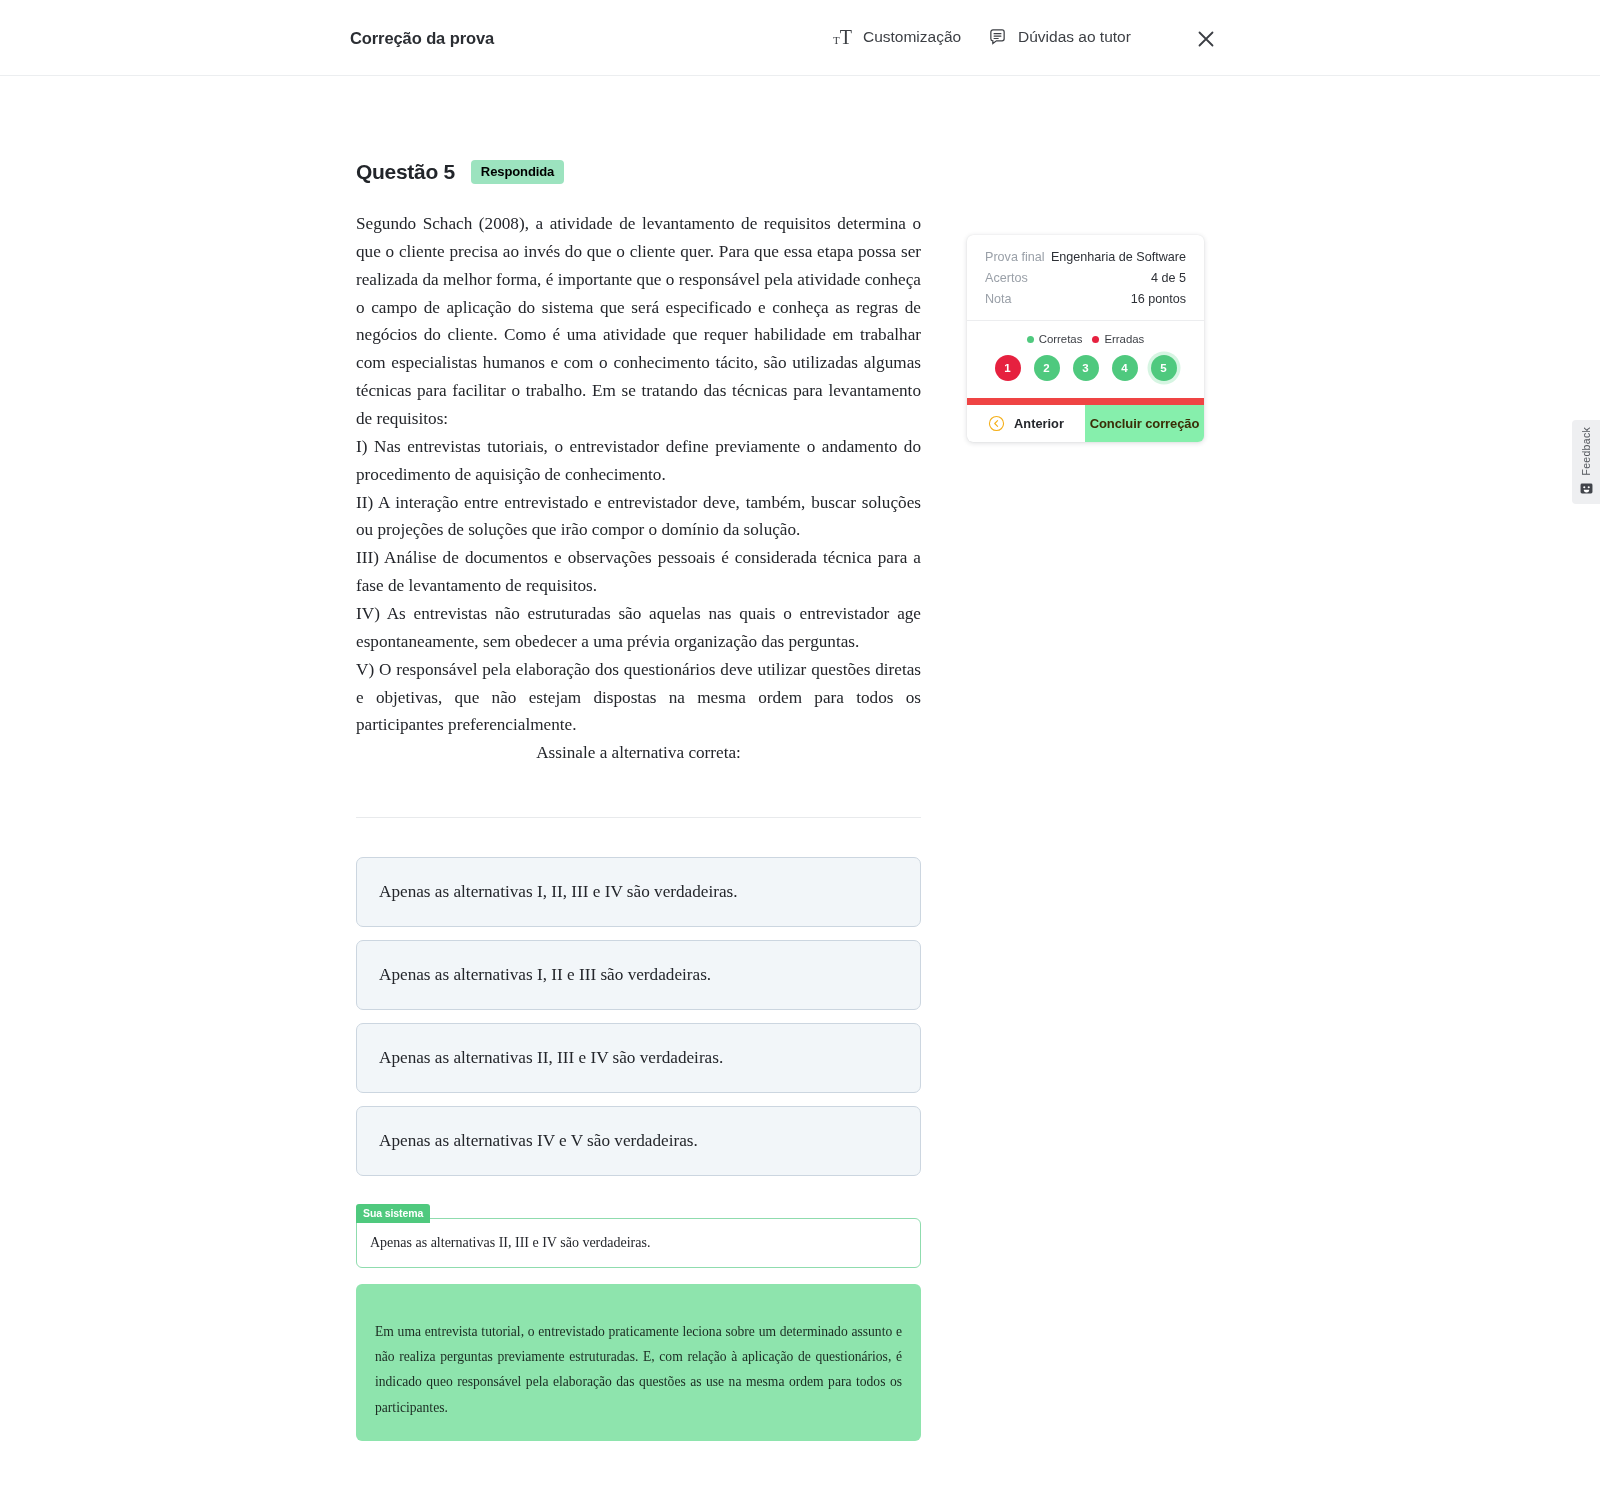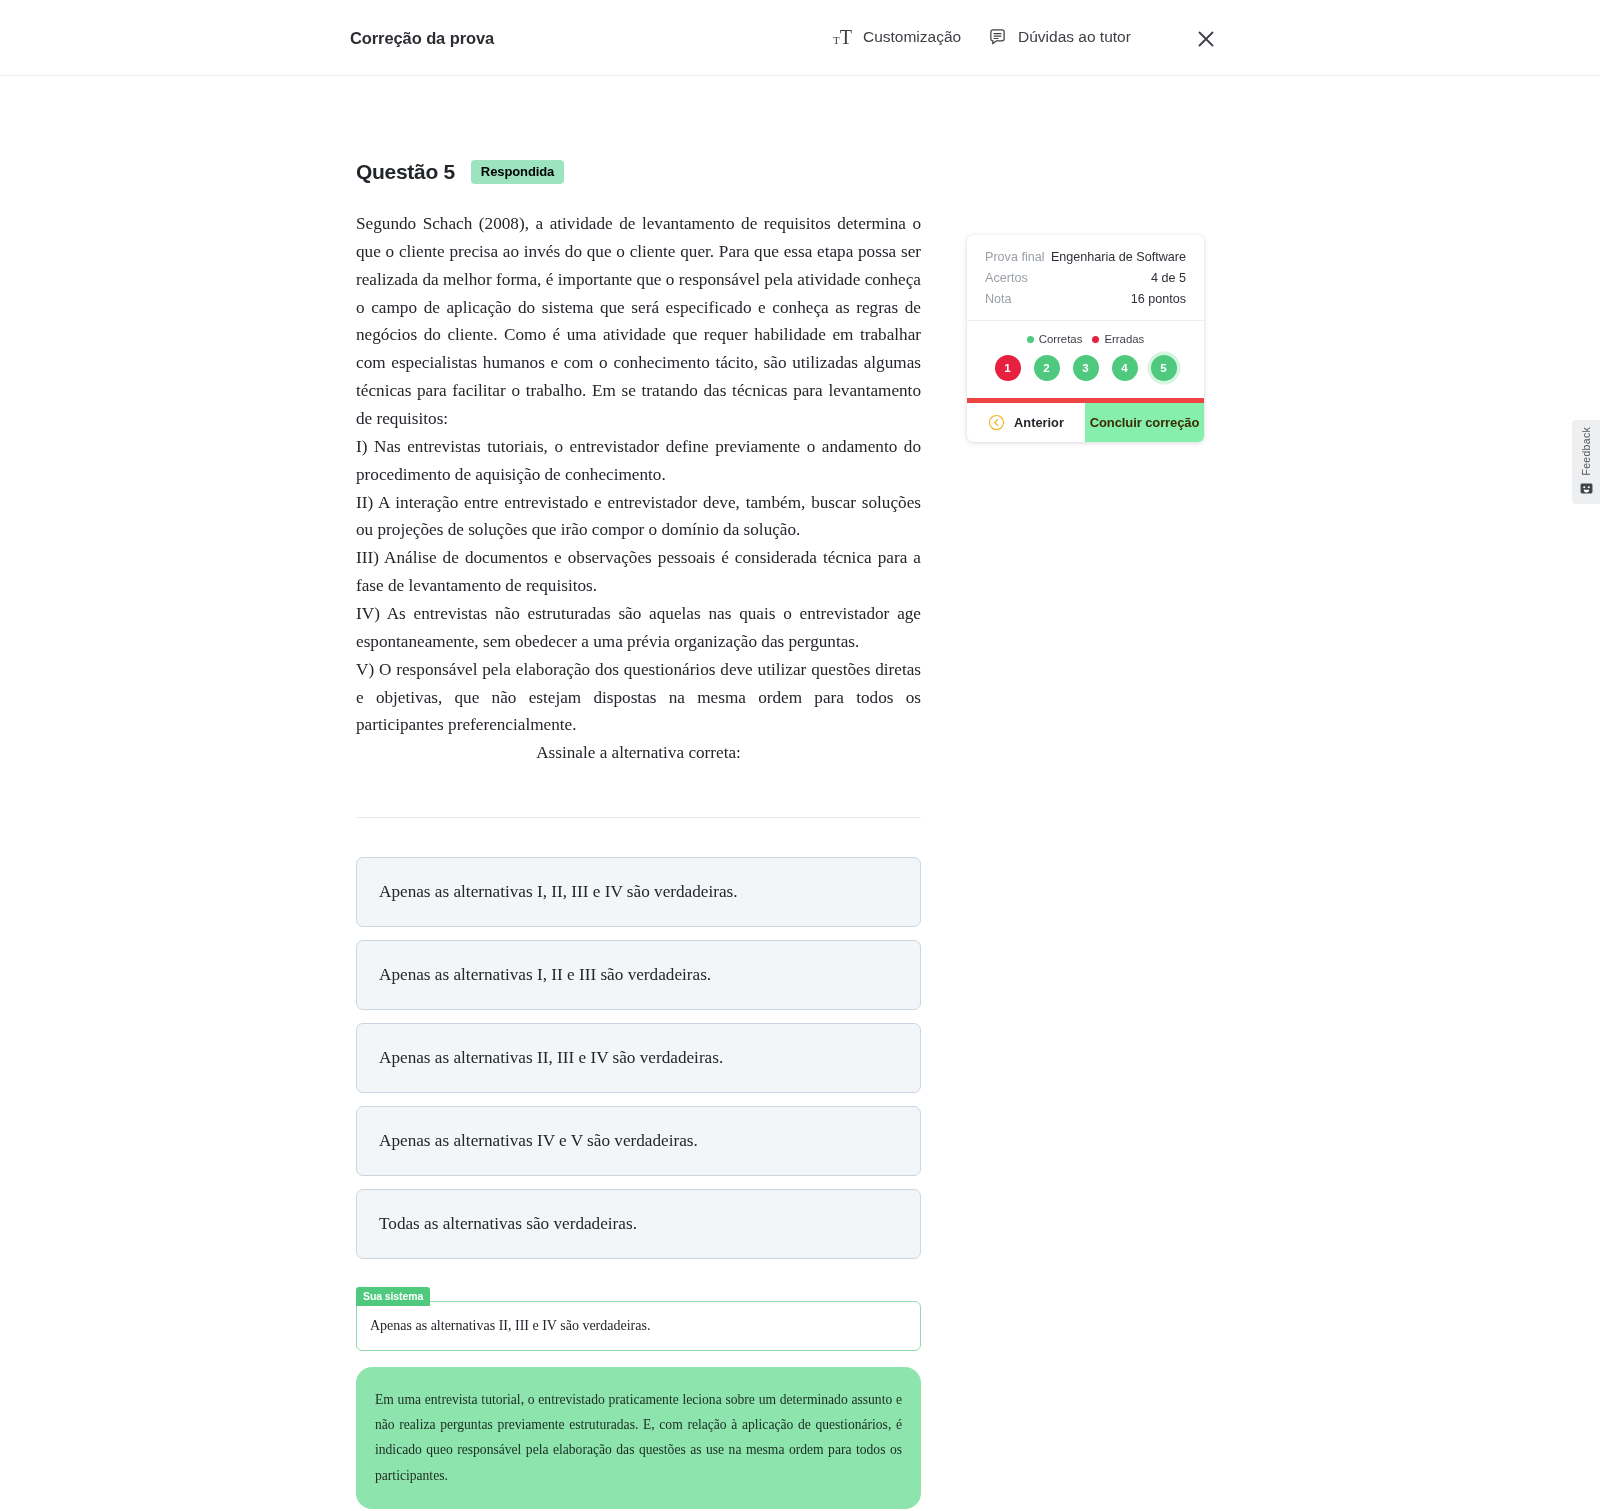--- a/index.html
+++ b/index.html
@@ -154,22 +154,22 @@
   .answer-text {
     font-family: "Liberation Serif", serif;
     font-size: 14px;
     color: #24262b;
   }
 
   
   .explanation {
     margin-top: 16px;
     background: #8ee4ad;
-    border-radius: 16px;
-    padding: 20px 19px 21px;
+    border-radius: 6px;
+    padding: 35px 19px 21px;
   }
   .explanation-text {
     font-family: "Liberation Serif", serif;
     font-size: 13.6px;
     color: #1b2b22;
     line-height: 1.85;
     text-align: justify;
   }
 
   
@@ -226,21 +226,21 @@
     justify-content: center;
     color: #ffffff;
     font-size: 11.5px;
     font-weight: bold;
     cursor: pointer;
   }
   .qdot.current { box-shadow: 0 0 0 3.5px #d6f5e2; }
 
   .sc-actions {
     display: flex;
-    border-top: 5px solid #ef4444;
+    border-top: 7px solid #ef4444;
     height: 44px;
   }
   .btn-prev {
     flex: 1 1 auto;
     display: flex;
     align-items: center;
     justify-content: center;
     gap: 9px;
     cursor: pointer;
     font-size: 12.8px;
@@ -345,23 +345,20 @@
         <span class="option-text">Apenas as alternativas I, II, III e IV são verdadeiras.</span>
       </div>
       <div class="option">
         <span class="option-text">Apenas as alternativas I, II e III são verdadeiras.</span>
       </div>
       <div class="option">
         <span class="option-text">Apenas as alternativas II, III e IV são verdadeiras.</span>
       </div>
       <div class="option">
         <span class="option-text">Apenas as alternativas IV e V são verdadeiras.</span>
-      </div>
-      <div class="option">
-        <span class="option-text">Todas as alternativas são verdadeiras.</span>
       </div>
     </div>
 
     <div class="answer-wrap">
       <div class="answer-tag">Sua sistema</div>
       <div class="answer-box">
         <span class="answer-text">Apenas as alternativas II, III e IV são verdadeiras.</span>
       </div>
     </div>
 

